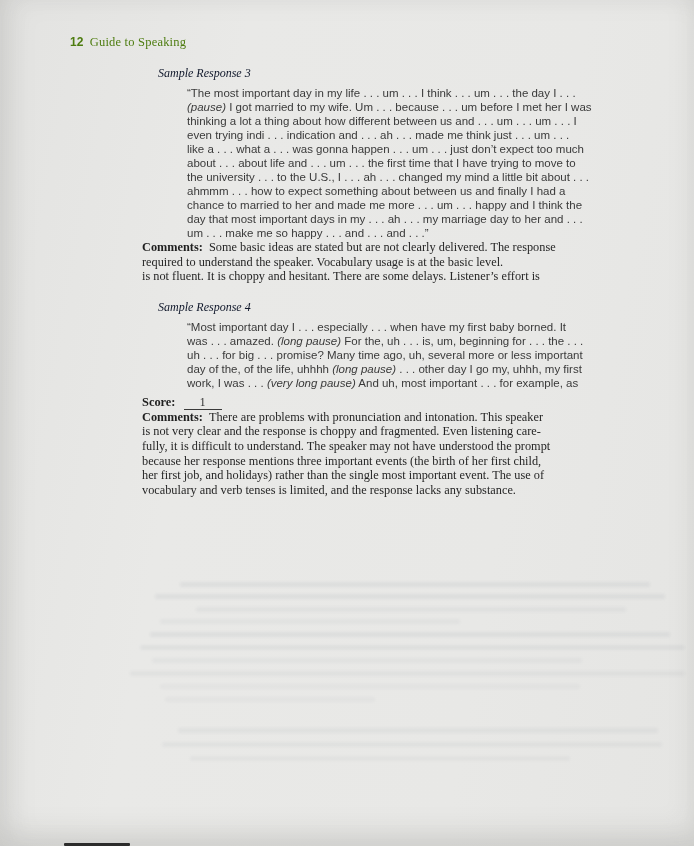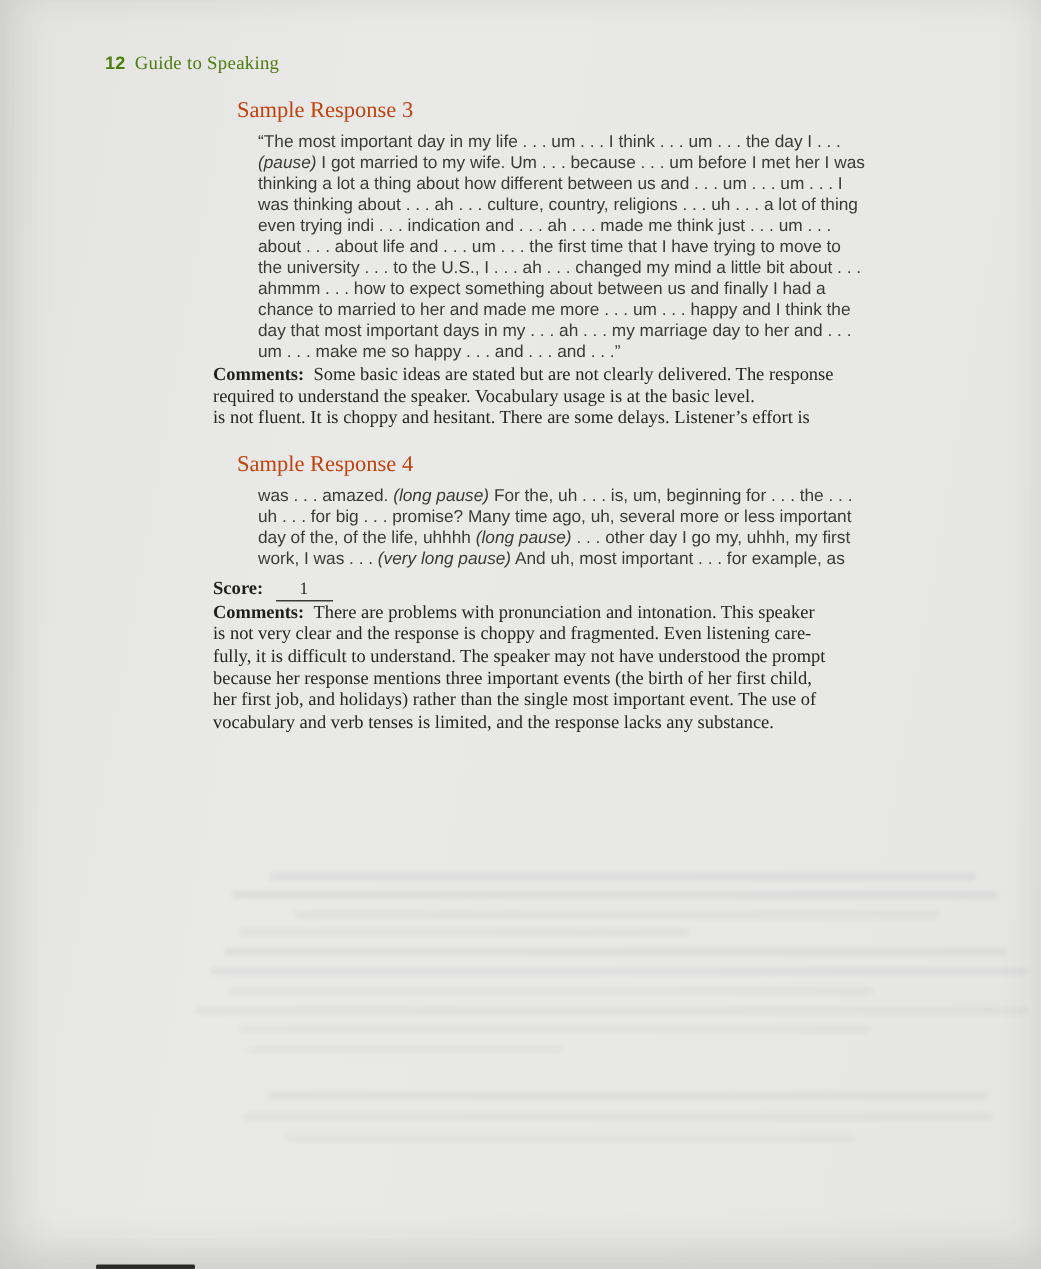--- a/index.html
+++ b/index.html
@@ -8,23 +8,23 @@
     background:linear-gradient(100deg,#e3e3e1 0%,#e9e9e7 30%,#e8e8e6 70%,#e5e5e3 100%);
     font-family:"Liberation Serif", serif;
     color:#2b2b2b;
   }
   .vignette{position:absolute;inset:0;pointer-events:none;
     box-shadow:inset 0 -14px 26px rgba(120,120,118,0.18), inset 14px 0 24px rgba(130,130,128,0.10);}
   .page-header{position:absolute;left:70px;top:35px;font-size:12.5px;letter-spacing:.2px;color:#4d7c0f;}
   .page-header .num{font-weight:bold;font-family:"Liberation Sans",sans-serif;font-size:12px;margin-right:6px;}
   .content{position:absolute;left:142px;top:66px;width:508px;}
   .sec2{margin-top:16px;}
-  .sample-heading{font-size:15px;margin:0 0 5px 16px;color:#c2410c;}
+  .sample-heading{font-style:italic;font-size:12px;margin:0 0 5px 16px;color:#0f172a;}
   .quote{margin-left:30px;font-family:"Liberation Sans",sans-serif;font-size:11.5px;line-height:14px;color:#3a3a3a;}
-  .qline{white-space:nowrap;}
+  .qline{white-space:nowrap;margin-left:15px;}
   .qline .it{font-style:italic;}
   .score{margin-top:4px;font-size:12.4px;line-height:16px;}
   .b{font-weight:bold;color:#1f1f1f;}
   .score-val{display:inline-block;min-width:30px;text-align:center;border-bottom:1px solid #3a3a3a;margin-left:8px;font-size:11.5px;line-height:12px;padding:0 4px 1px 4px;}
   .comments{font-size:12.3px;line-height:14.6px;color:#262626;}
   .cline{white-space:nowrap;}
   
   .ghost{position:absolute;left:0;top:0;width:694px;height:846px;pointer-events:none;}
   .ghost .gl{position:absolute;height:5px;border-radius:2px;background:rgba(148,154,166,0.13);filter:blur(1.4px);}
   .scan-mark{position:absolute;left:64px;bottom:0px;width:66px;height:3px;background:#1c1c1c;border-radius:1px;}
@@ -53,39 +53,40 @@
 </div>
 
 <div class="content">
 
   <div class="section">
     <div class="sample-heading">Sample Response 3</div>
     <div class="quote">
         <div class="qline"><span>“The most important day in my life . . . um . . . I think . . . um . . . the day I . . .</span></div>
         <div class="qline"><span class="it">(pause)</span><span> I got married to my wife. Um . . . because . . . um before I met her I was</span></div>
         <div class="qline"><span>thinking a lot a thing about how different between us and . . . um . . . um . . . I</span></div>
-        <div class="qline"><span>was thinking about . . . ah . . . culture, country, religions . . . uh . . . a lot of thing</span></div>
         <div class="qline"><span>even trying indi . . . indication and . . . ah . . . made me think just . . . um . . .</span></div>
+        <div class="qline"><span>like a . . . what a . . . was gonna happen . . . um . . . just don’t expect too much</span></div>
         <div class="qline"><span>about . . . about life and . . . um . . . the first time that I have trying to move to</span></div>
         <div class="qline"><span>the university . . . to the U.S., I . . . ah . . . changed my mind a little bit about . . .</span></div>
         <div class="qline"><span>ahmmm . . . how to expect something about between us and finally I had a</span></div>
         <div class="qline"><span>chance to married to her and made me more . . . um . . . happy and I think the</span></div>
         <div class="qline"><span>day that most important days in my . . . ah . . . my marriage day to her and . . .</span></div>
         <div class="qline"><span>um . . . make me so happy . . . and . . . and . . .”</span></div>
       </div>
     <div class="comments">
         <div class="cline"><span class="b">Comments:</span> Some basic ideas are stated but are not clearly delivered. The response</div>
         <div class="cline">required to understand the speaker. Vocabulary usage is at the basic level.</div>
         <div class="cline">is not fluent. It is choppy and hesitant. There are some delays. Listener’s effort is</div>
       </div>
   </div>
 
   <div class="section sec2">
     <div class="sample-heading">Sample Response 4</div>
     <div class="quote">
+        <div class="qline"><span>“Most important day I . . . especially . . . when have my first baby borned. It</span></div>
         <div class="qline"><span>was . . . amazed. </span><span class="it">(long pause)</span><span> For the, uh . . . is, um, beginning for . . . the . . .</span></div>
         <div class="qline"><span>uh . . . for big . . . promise? Many time ago, uh, several more or less important</span></div>
         <div class="qline"><span>day of the, of the life, uhhhh </span><span class="it">(long pause)</span><span> . . . other day I go my, uhhh, my first</span></div>
         <div class="qline"><span>work, I was . . . </span><span class="it">(very long pause)</span><span> And uh, most important . . . for example, as</span></div>
       </div>
     <div class="score">
       <span class="b">Score:</span><span class="score-val">1</span>
     </div>
     <div class="comments">
         <div class="cline"><span class="b">Comments:</span> There are problems with pronunciation and intonation. This speaker</div>

